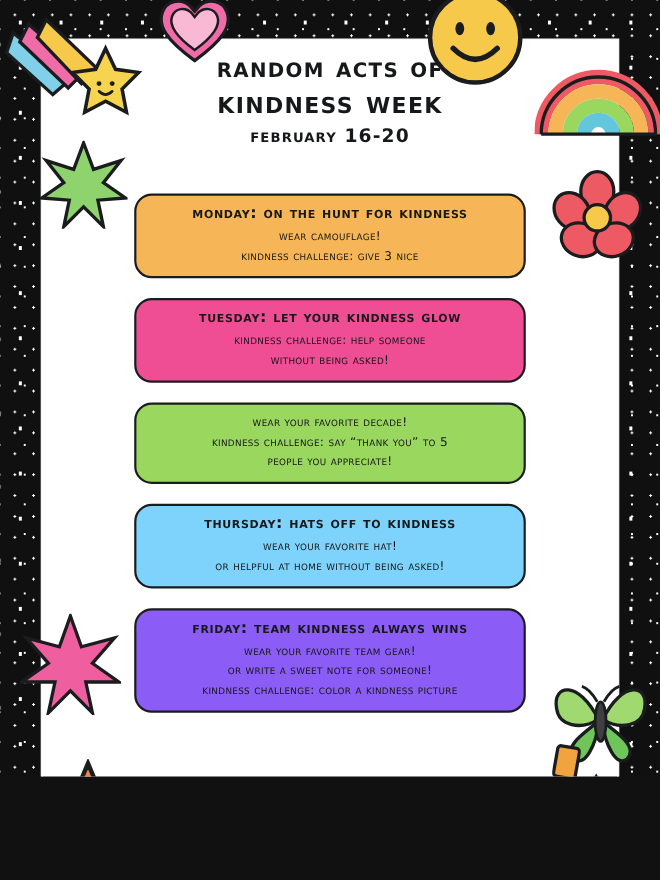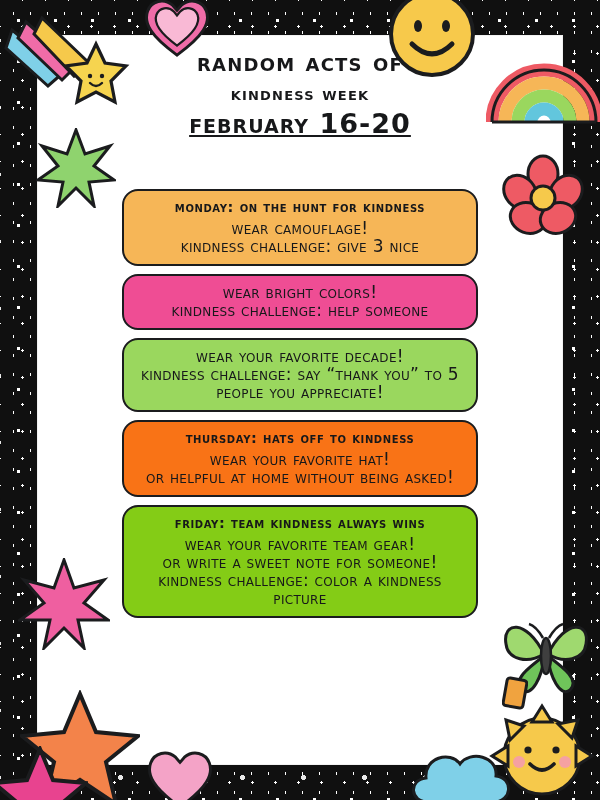--- a/index.html
+++ b/index.html
@@ -11,21 +11,21 @@
     height: 800px;
     overflow: hidden;
     font-family: "DejaVu Sans", sans-serif;
     background: #111111;
   }
 
   
   #poster {
     position: relative;
     width: 600px;
-    height: 800px;
+    height: 706px;
     background: #151515;
     overflow: hidden;
   }
 
   
   .speckle-layer {
     position: absolute;
     inset: 0;
     background-color: #101010;
     background-image:
@@ -58,56 +58,55 @@
   }
   .title-line {
     font-family: "DejaVu Sans", sans-serif;
     font-weight: bold;
     color: #17181a;
     letter-spacing: 1.2px;
     font-variant: small-caps;
     text-transform: lowercase;
   }
   .title-1 { font-size: 26px; line-height: 32px; }
-  .title-2 { font-size: 18px; line-height: 32px; }
-  .title-3 { font-size: 27px; line-height: 28px; letter-spacing: 1px; text-decoration: underline; }
+  .title-2 { font-size: 28px; line-height: 32px; }
+  .title-3 { font-size: 17px; line-height: 28px; letter-spacing: 1px; }
 
   
   .days {
     position: absolute;
     left: 0;
     right: 0;
     top: 176px;
     z-index: 6;
     display: flex;
     flex-direction: column;
     align-items: center;
-    gap: 8px;
-    margin-top: 13px;
+    gap: 18px;
   }
   .day-card {
     width: 356px;
     border-radius: 16px;
     border: 2px solid #1b1c1e;
     padding: 7px 10px 9px 10px;
     box-sizing: border-box;
     text-align: center;
     color: #17181a;
   }
   .day-title {
     font-weight: bold;
     font-size: 14.5px;
     letter-spacing: 0.6px;
     font-variant: small-caps;
     text-transform: lowercase;
     line-height: 19px;
     margin-bottom: 2px;
   }
   .day-line {
-    font-size: 17px;
+    font-size: 11px;
     letter-spacing: 0.3px;
     line-height: 18px;
     font-variant: small-caps;
     text-transform: lowercase;
   }
 
   
   .deco { position: absolute; z-index: 4; }
   .deco.front { z-index: 8; }
 </style>
@@ -253,37 +252,38 @@
 
   <div class="days">
 
     <div class="day-card" style="background:#f6b657">
       <div class="day-title">Monday: On the Hunt for Kindness</div>
       <div class="day-line">Wear Camouflage!</div>
       <div class="day-line">Kindness Challenge: Give 3 Nice</div>
     </div>
 
     <div class="day-card" style="background:#ef4d94">
-      <div class="day-line">Wear Bright Colors!</div>
+      <div class="day-title">Tuesday: Let Your Kindness Glow</div>
       <div class="day-line">Kindness Challenge: Help Someone</div>
+      <div class="day-line">Without Being Asked!</div>
     </div>
 
     <div class="day-card" style="background:#9ad75e">
       <div class="day-line">Wear Your Favorite Decade!</div>
       <div class="day-line">Kindness Challenge: Say “Thank You” to 5</div>
       <div class="day-line">People You Appreciate!</div>
     </div>
 
-    <div class="day-card" style="background:#f97316">
+    <div class="day-card" style="background:#7dd3fc">
       <div class="day-title">Thursday: Hats Off to Kindness</div>
       <div class="day-line">Wear Your Favorite Hat!</div>
       <div class="day-line">or Helpful at Home Without Being Asked!</div>
     </div>
 
-    <div class="day-card" style="background:#84cc16">
+    <div class="day-card" style="background:#8b5cf6">
       <div class="day-title">Friday: Team Kindness Always Wins</div>
       <div class="day-line">Wear Your Favorite Team Gear!</div>
       <div class="day-line">or Write a Sweet Note for Someone!</div>
       <div class="day-line">Kindness Challenge: Color a Kindness Picture</div>
     </div>
 
   </div>
 
 </div>
 

